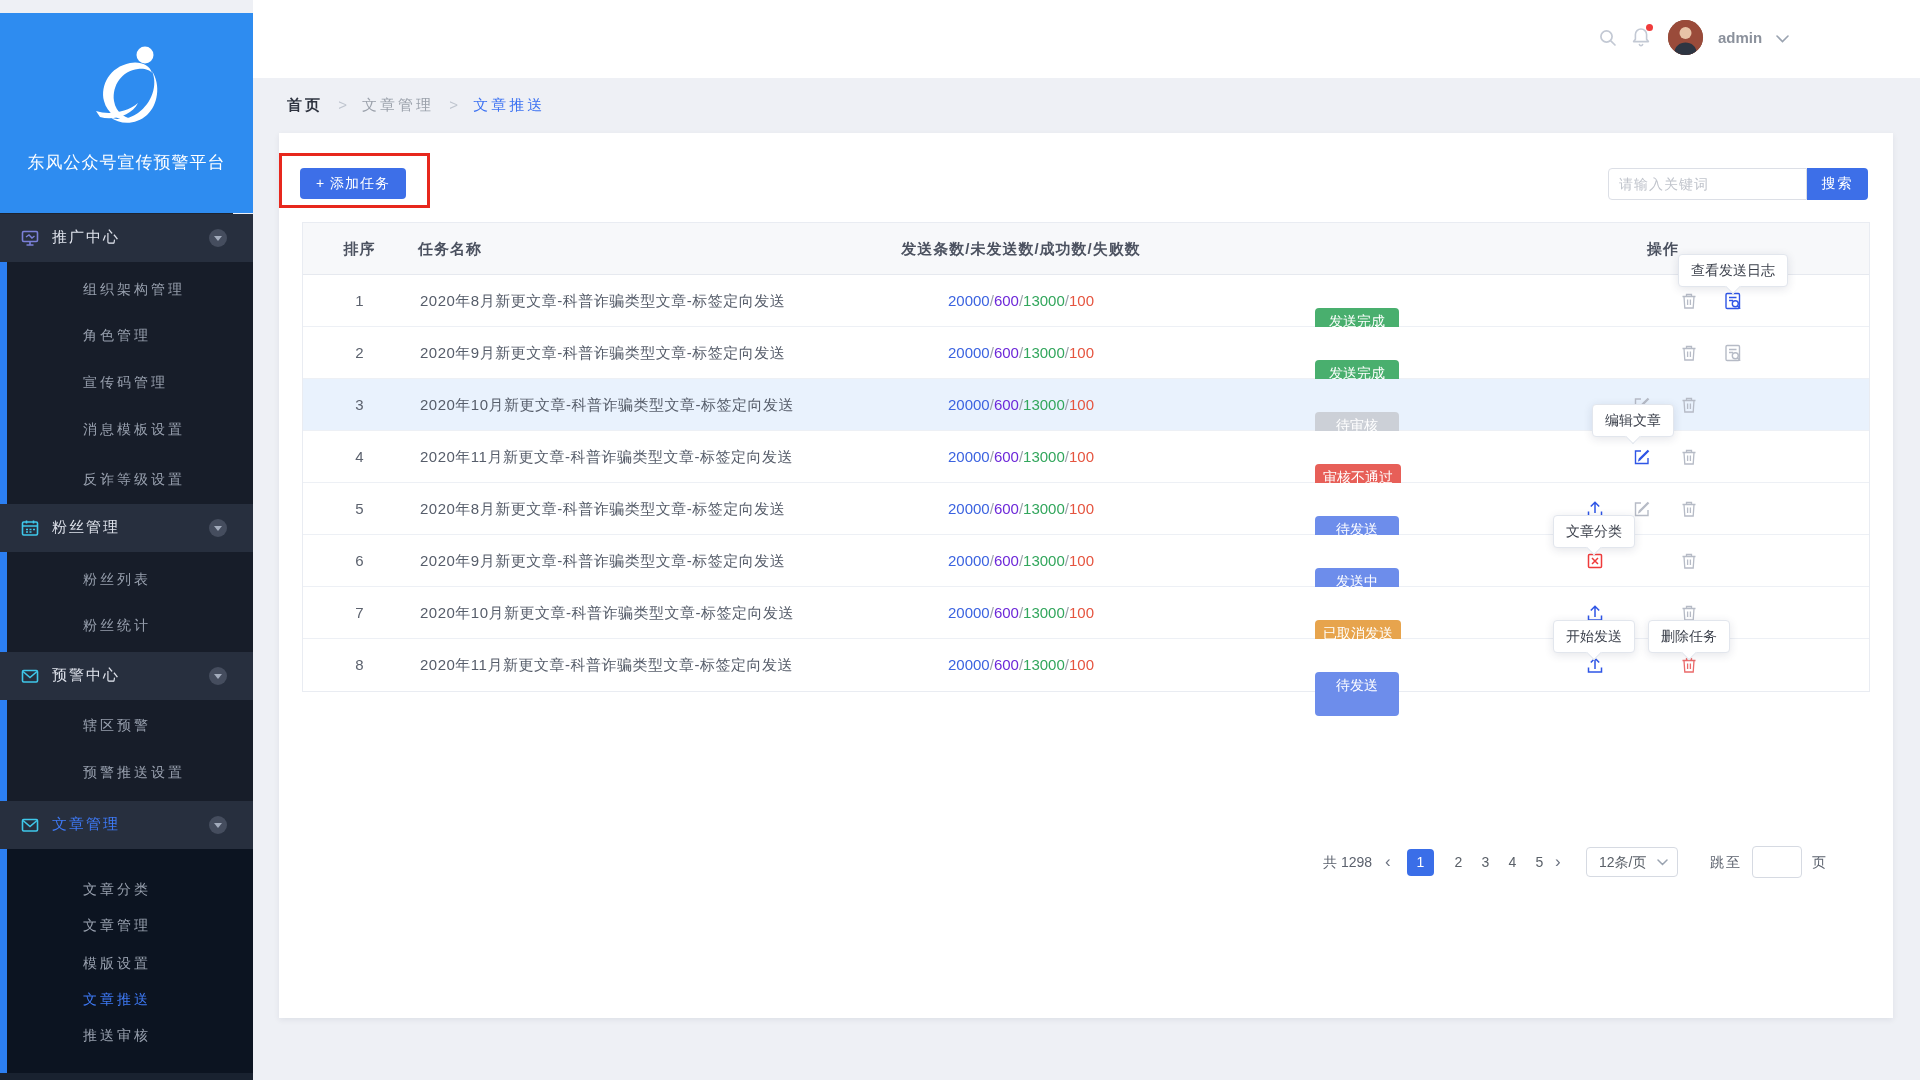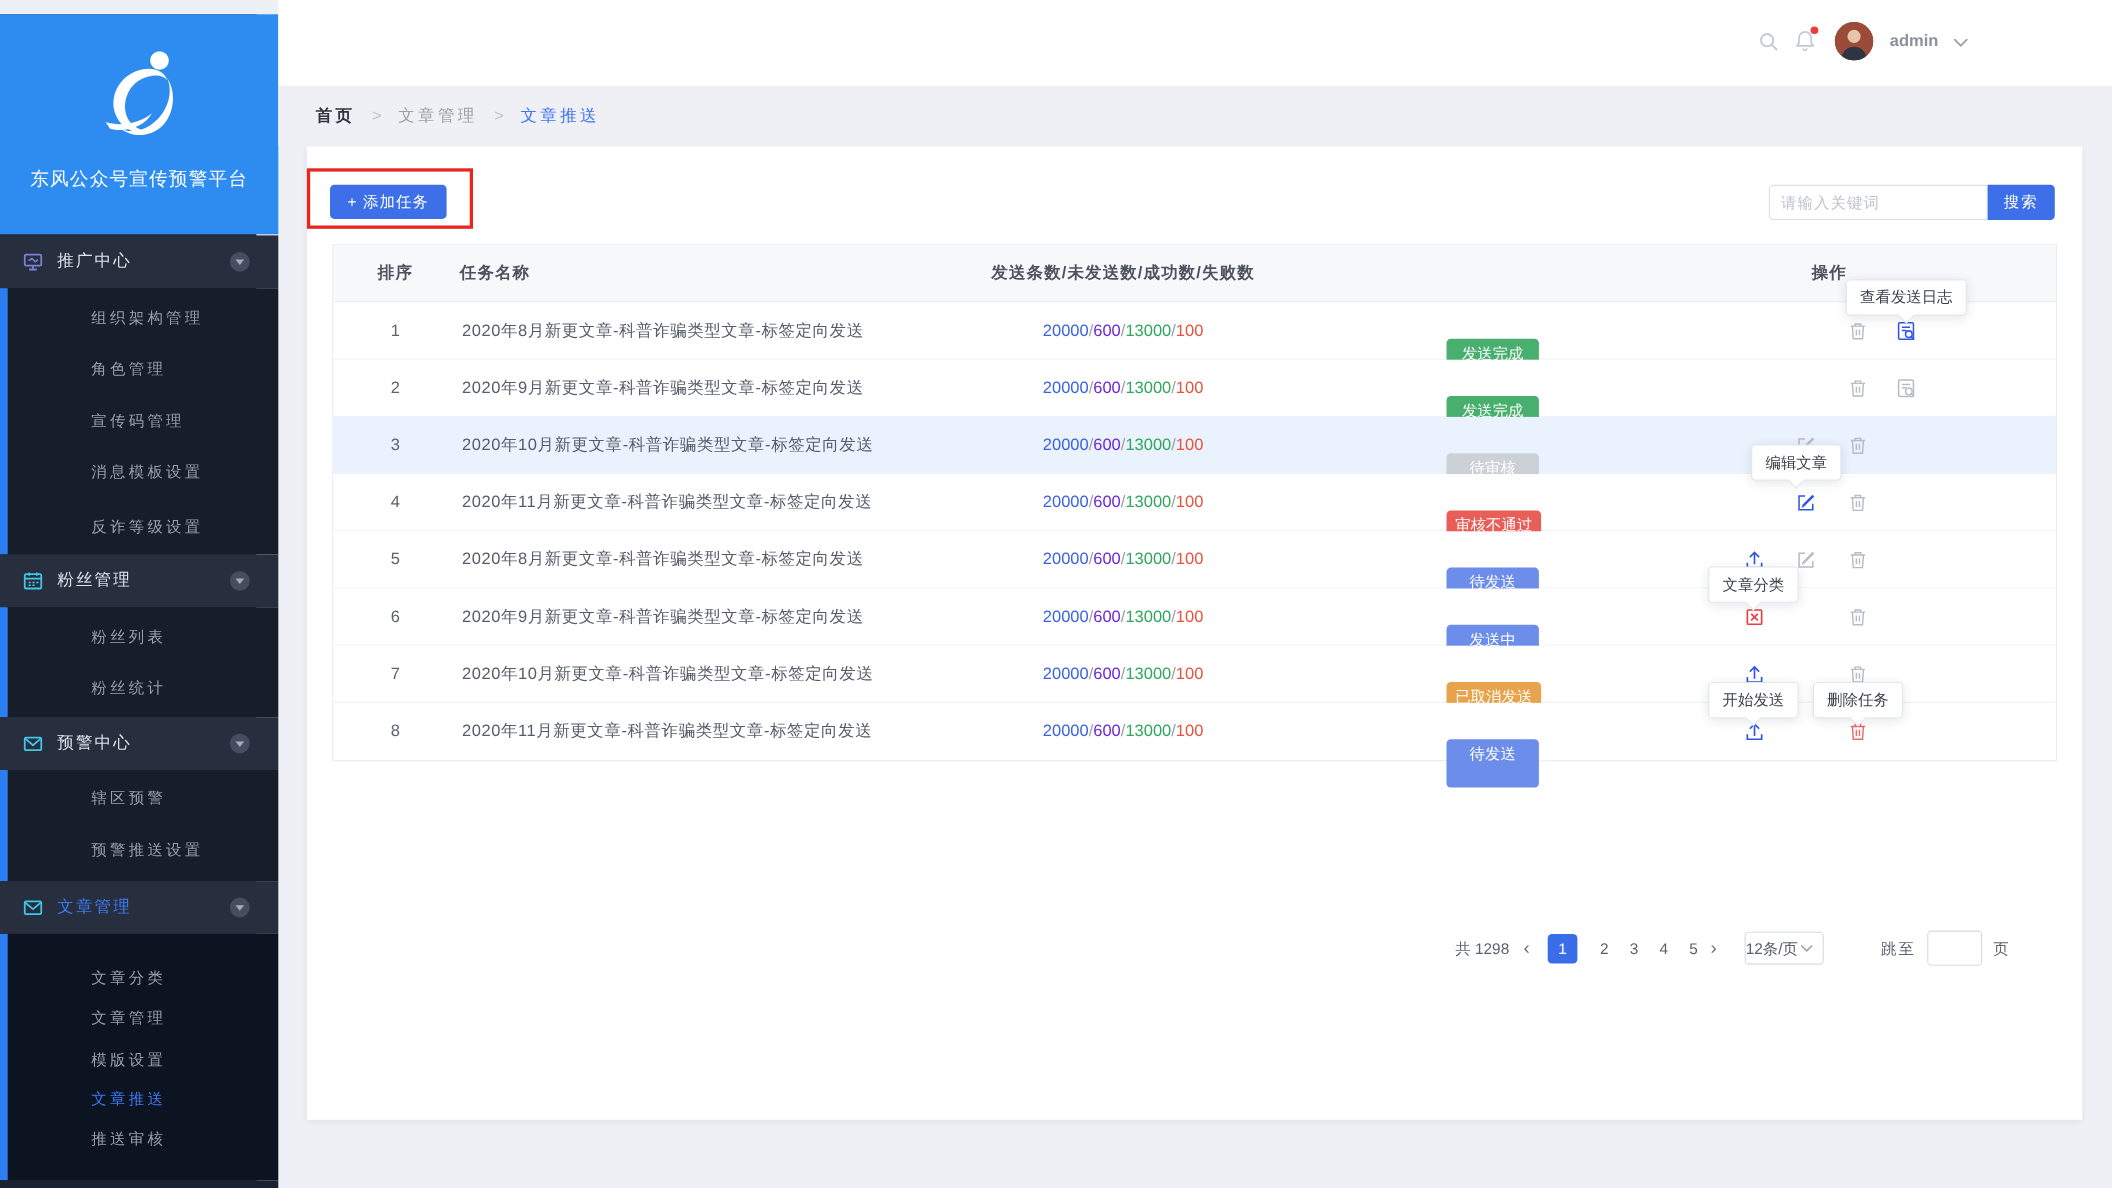--- a/index.html
+++ b/index.html
@@ -101,22 +101,22 @@
                 transform:translateX(-50%) rotate(45deg); }
 
   
   .pager { position:absolute; left:0; top:713px; width:1614px; height:32px; font-size:14px; color:#5c626e; }
   .pg { position:absolute; top:0; height:32px; line-height:32px; }
   .pg-total { left:1044px; }
   .pg-prev { left:1106px; font-size:17px; color:#6b7280; cursor:pointer; }
   .pg-page { width:27px; text-align:center; cursor:pointer; color:#5a6068; }
   .pg-page.on { top:3px; height:27px; line-height:27px; background:#3a6ee8; color:#fff; border-radius:4px; }
   .pg-next { left:1276px; font-size:17px; color:#6b7280; cursor:pointer; }
-  .pg-size { left:1307px; width:72px; height:30px; line-height:28px; top:1px; border:1px solid #d6dae2;
-             border-radius:4px; color:#5a6068; cursor:pointer; }
+  .pg-size { left:1307px; width:92px; height:30px; line-height:28px; top:1px; border:1px solid #d6dae2;
+             border-radius:4px; padding-left:12px; color:#5a6068; cursor:pointer; }
   .pg-size svg { position:absolute; right:9px; top:11px; }
   .pg-jumplbl { left:1431px; letter-spacing:2px; color:#5c626e; }
   .pg-jump { left:1473px; width:50px; height:32px; border:1px solid #d6dae2; border-radius:4px; }
   .pg-suffix { left:1533px; color:#5c626e; }
 </style>
 </head>
 <body>
 
 <div class="screen">
 

